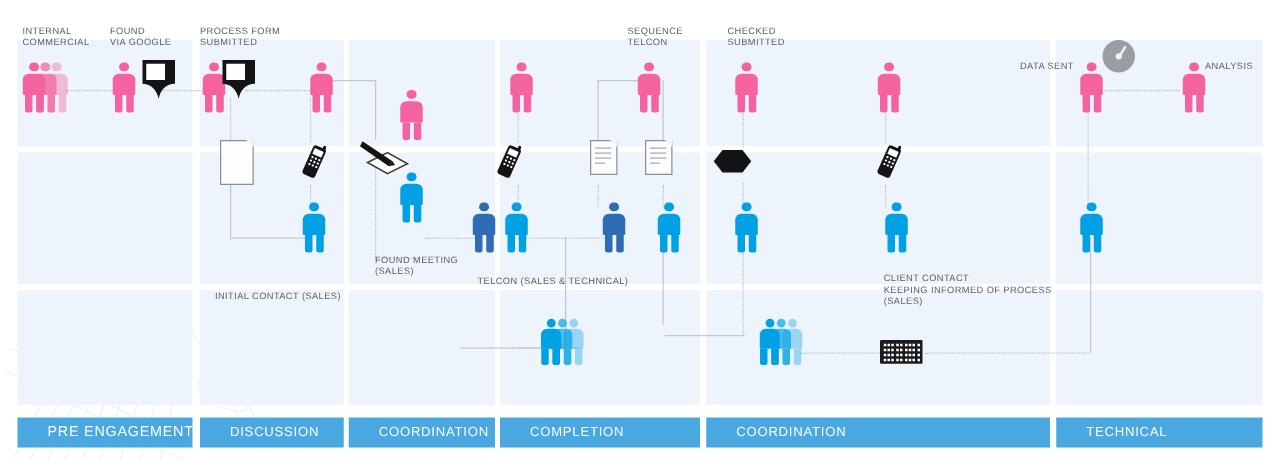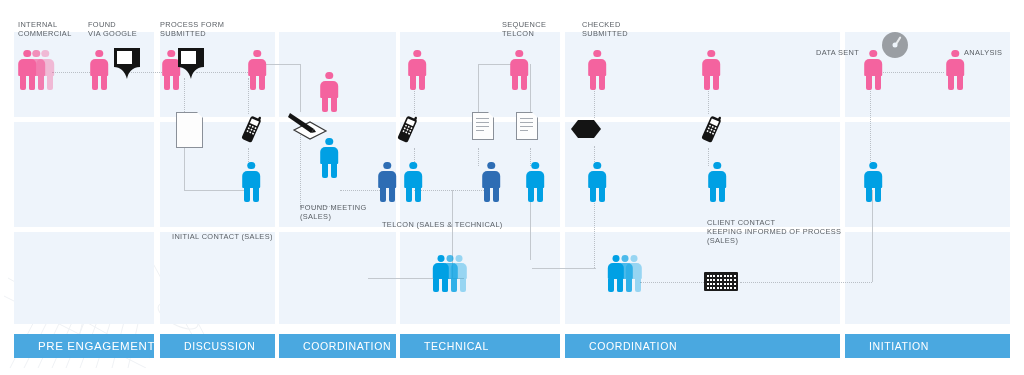--- a/index.html
+++ b/index.html
@@ -479,23 +479,23 @@
       <div class="phase first" style="left: 14px; width: 140px; background: rgb(74, 168, 224);">
         <span>PRE ENGAGEMENT</span>
       </div>
       <div class="phase" style="left: 160px; width: 115px; background: rgb(74, 168, 224);">
         <span>DISCUSSION</span>
       </div>
       <div class="phase" style="left: 279px; width: 117px; background: rgb(74, 168, 224);">
         <span>COORDINATION</span>
       </div>
       <div class="phase" style="left: 400px; width: 160px; background: rgb(74, 168, 224);">
-        <span>TECHNICAL</span>
+        <span>COMPLETION</span>
       </div>
       <div class="phase" style="left: 565px; width: 275px; background: rgb(74, 168, 224);">
         <span>COORDINATION</span>
       </div>
       <div class="phase" style="left: 845px; width: 165px; background: rgb(74, 168, 224);">
-        <span>INITIATION</span>
+        <span>TECHNICAL</span>
       </div>
     </div>
 
 </div>
 
 </body></html>

